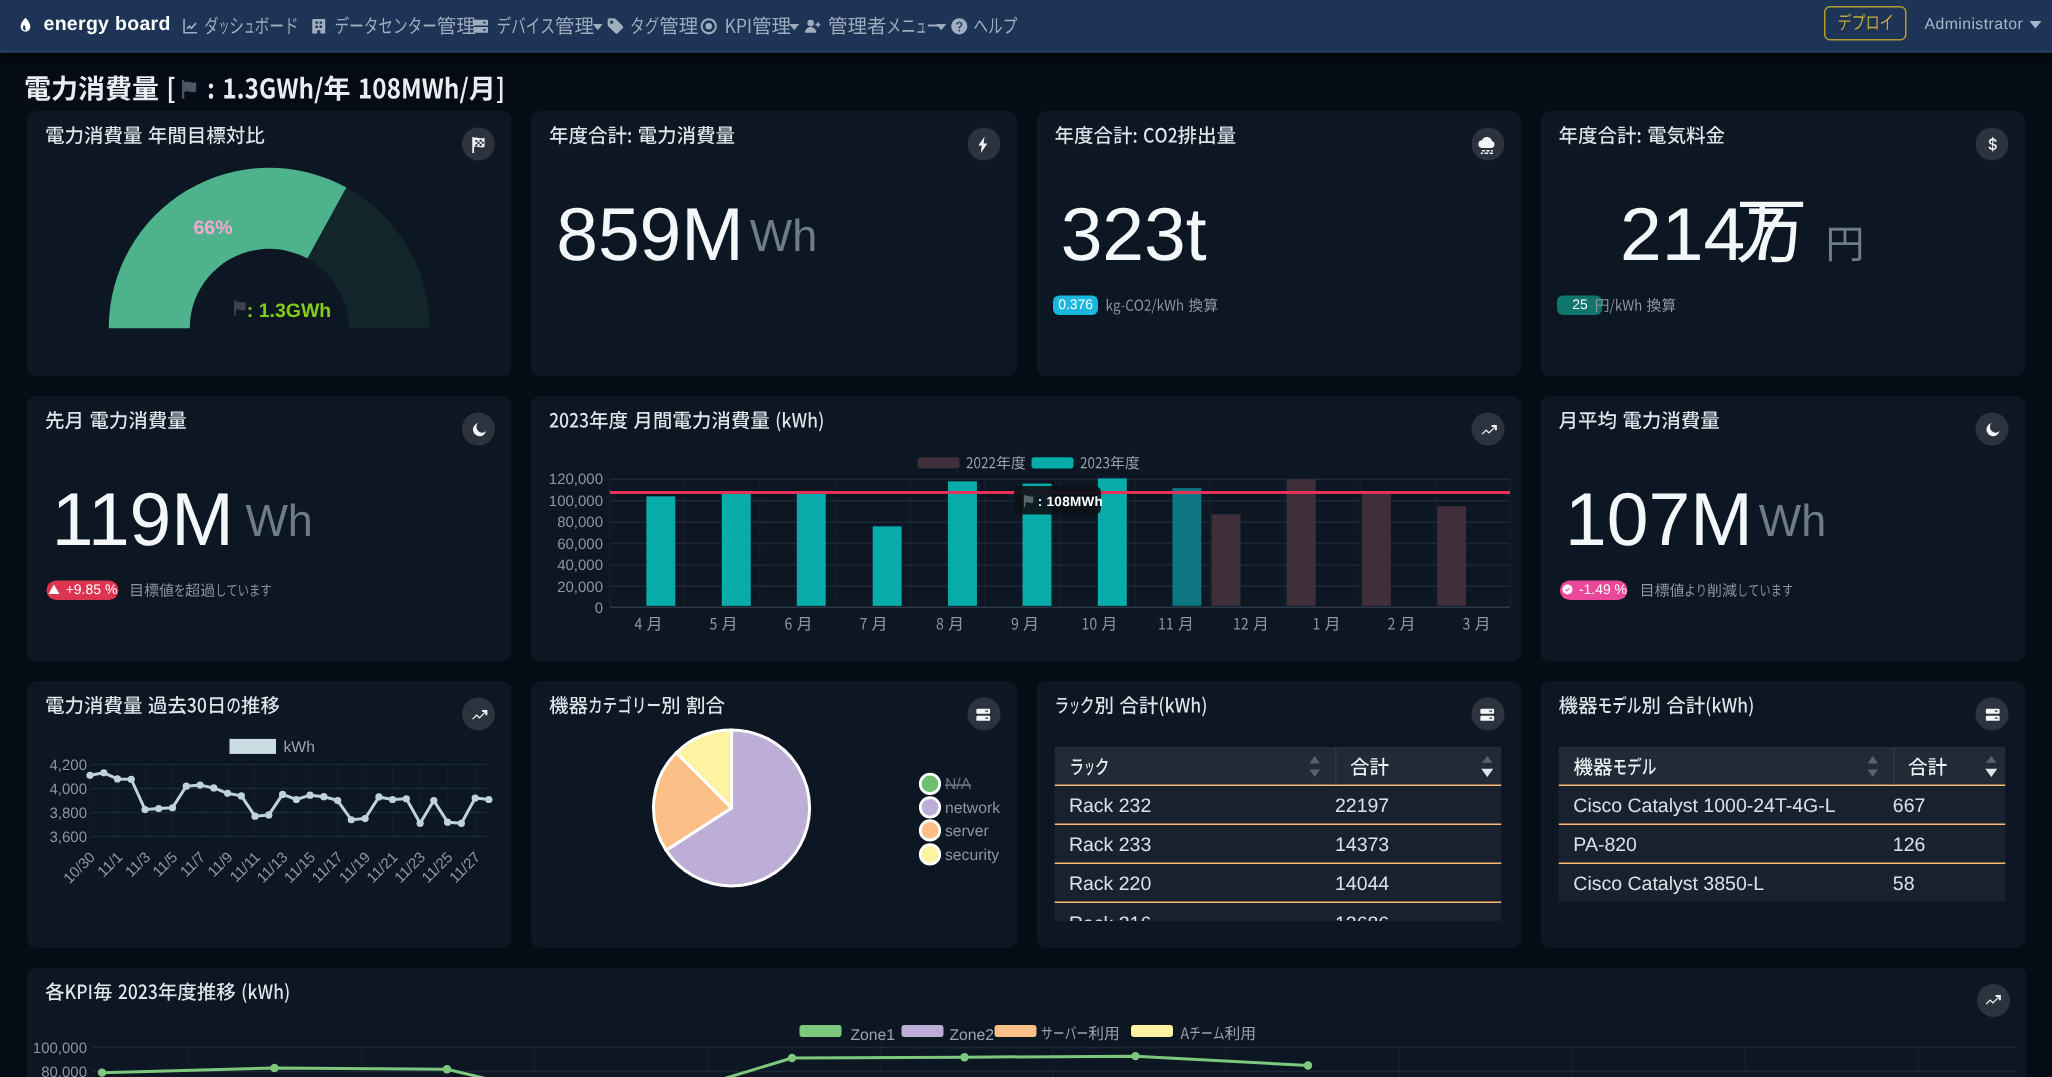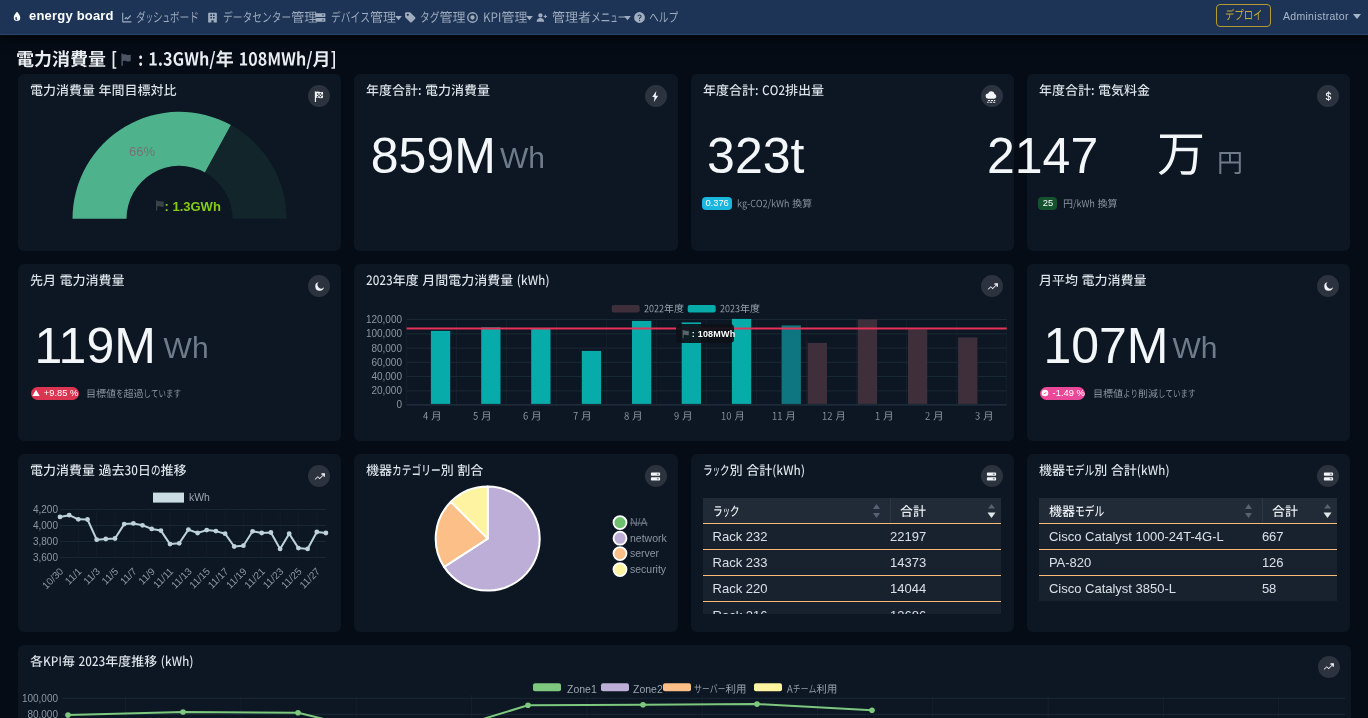--- a/index.html
+++ b/index.html
@@ -104,21 +104,21 @@
       <rect x="9.8" y="8.6" width="2.6" height="2.6"></rect>
       <rect x="15" y="8.2" width="2.6" height="2.6"></rect>
       <rect x="7.2" y="11.2" width="2.6" height="2.6"></rect>
       <rect x="12.4" y="11" width="2.6" height="2.6"></rect>
     </g>
   </svg>
 <svg class="t" style="left:18px;top:74px" width="323.3" height="177.3" viewBox="18 74 323.3 177.3">
     <path d="M72.5 218.8 A107 107 0 0 1 231 125 L205 172.4 A53 53 0 0 0 126.5 218.8 Z" fill="#4eb28d"></path>
     <path d="M231 125 A107 107 0 0 1 286.5 218.8 L232.5 218.8 A53 53 0 0 0 205 172.4 Z" fill="#12252b"></path>
   </svg>
-<div class="t" style="left:129px;top:145px;font-size:13px;font-weight:normal;color:#737373;line-height:13px">66%</div>
+<div class="t" style="left:129px;top:145px;font-size:13px;font-weight:bold;color:#f9a8d4;line-height:13px">66%</div>
 <svg class="t" style="left:154px;top:199px" width="12.5" height="12.5" viewBox="0 0 24 24" fill="#3a4148">
     <path d="M5 2a1.2 1.2 0 0 0-1.2 1.2V22h2.4v-7.3c4-2.3 7.6 2.3 12.6-.2V4.2c-5 2.5-8.6-2.1-12.6.2v-1.2A1.2 1.2 0 0 0 5 2z"></path>
   </svg>
 <div class="t" style="left:164.5px;top:200px;font-size:13px;font-weight:bold;color:#84cc16;line-height:13px">: 1.3GWh</div>
 <svg class="t " style="left:366.3px;top:83px" width="124.1" height="15.9" viewBox="0 -12 124.1 15.9">
     <path d="M0.6-3V-1.8H6.6V1.1H7.8V-1.8H12.4V-3H7.8V-5.3H11.5V-6.5H7.8V-8.3H11.8V-9.5H4.2C4.4-9.9 4.5-10.3 4.7-10.7L3.4-11C2.8-9.3 1.8-7.6 0.6-6.6C0.9-6.4 1.4-6 1.6-5.8C2.3-6.4 3-7.3 3.5-8.3H6.6V-6.5H2.7V-3ZM3.9-3V-5.3H6.6V-3ZM18-8.3V-7.3H16.1V-6.3H18V-4.2H23.2V-6.3H25.2V-7.3H23.2V-8.3H22V-7.3H19.2V-8.3ZM22-6.3V-5.2H19.2V-6.3ZM22.6-2.5C22.1-2 21.5-1.5 20.7-1.1C19.9-1.5 19.3-2 18.8-2.5ZM16.2-3.5V-2.5H18.2L17.6-2.3C18.1-1.7 18.7-1.1 19.4-0.7C18.3-0.3 17 0 15.7 0.1C15.9 0.3 16.1 0.8 16.2 1.1C17.8 0.9 19.3 0.6 20.7 0C21.9 0.6 23.3 0.9 24.8 1.1C25 0.8 25.3 0.3 25.5 0.1C24.2-0.1 23-0.3 22-0.6C23-1.3 23.9-2.1 24.4-3.2L23.7-3.6L23.5-3.5ZM14.5-9.7V-6C14.5-4.1 14.4-1.4 13.4 0.4C13.6 0.5 14.1 0.9 14.4 1.1C15.5-0.9 15.7-4 15.7-6V-8.6H25.3V-9.7H20.5V-11H19.3V-9.7ZM29.2-6.6V-5.7H35.8V-6.6C36.5-6.1 37.2-5.6 37.9-5.3C38.1-5.6 38.4-6 38.7-6.4C36.6-7.2 34.4-9 33-10.9H31.8C30.8-9.3 28.6-7.3 26.4-6.2C26.6-5.9 27-5.5 27.1-5.2C27.9-5.6 28.6-6.1 29.2-6.6ZM32.5-9.7C33.2-8.7 34.3-7.7 35.6-6.7H29.5C30.7-7.7 31.8-8.8 32.5-9.7ZM28.5-4.2V1.1H29.7V0.6H35.3V1.1H36.6V-4.2ZM29.7-0.5V-3.1H35.3V-0.5ZM40.1-7V-6.1H44.2V-7ZM40.1-10.5V-9.6H44.2V-10.5ZM40.1-5.3V-4.3H44.2V-5.3ZM39.5-8.8V-7.8H44.7V-8.8ZM47.6-10.9V-6.6H44.7V-5.3H47.6V1.1H48.8V-5.3H51.7V-6.6H48.8V-10.9ZM40.1-3.5V0.9H41.1V0.4H44.2V-3.5ZM41.1-2.5H43.1V-0.6H41.1ZM53.7-4.9C54.3-4.9 54.7-5.4 54.7-6C54.7-6.6 54.3-7 53.7-7C53.2-7 52.8-6.6 52.8-6C52.8-5.4 53.2-4.9 53.7-4.9ZM53.7 0.2C54.3 0.2 54.7-0.3 54.7-0.9C54.7-1.5 54.3-1.9 53.7-1.9C53.2-1.9 52.8-1.5 52.8-0.9C52.8-0.3 53.2 0.2 53.7 0.2ZM61.7-7.4V-6.7H64.3V-7.4ZM61.4-6.1V-5.4H64.3V-6.1ZM66.7-6.1V-5.4H69.7V-6.1ZM66.7-7.4V-6.7H69.4V-7.4ZM68.8-2.4V-1.6H66V-2.4ZM68.8-3.1H66V-3.9H68.8ZM64.9-2.4V-1.6H62.3V-2.4ZM64.9-3.1H62.3V-3.9H64.9ZM61.1-4.7V-0.1H62.3V-0.7H64.9V-0.5C64.9 0.7 65.3 1 66.9 1C67.3 1 69.4 1 69.8 1C71.1 1 71.5 0.6 71.6-1C71.3-1 70.9-1.2 70.6-1.4C70.5-0.2 70.4 0.1 69.7 0.1C69.2 0.1 67.4 0.1 67 0.1C66.2 0.1 66 0 66-0.5V-0.7H70V-4.7ZM60-8.9V-6.3H61.1V-8H64.9V-5.1H66.1V-8H70V-6.3H71.2V-8.9H66.1V-9.5H70.3V-10.5H60.8V-9.5H64.9V-8.9ZM77.2-10.9V-8.5V-8.2H73.1V-6.9H77.2C77-4.5 76.1-1.8 72.7 0.2C73 0.4 73.5 0.8 73.7 1.2C77.4-1 78.3-4.2 78.5-6.9H82.6C82.4-2.7 82.1-0.9 81.6-0.4C81.5-0.3 81.3-0.2 81-0.2C80.7-0.2 79.9-0.2 79-0.3C79.3 0.1 79.4 0.6 79.5 1C80.3 1 81.1 1 81.5 1C82.1 0.9 82.4 0.8 82.8 0.4C83.3-0.3 83.6-2.3 83.9-7.6C83.9-7.7 83.9-8.2 83.9-8.2H78.5V-8.5V-10.9ZM96.2-10.6C95.9-9.9 95.3-8.8 94.9-8.2L95.9-7.7C96.4-8.4 96.9-9.3 97.3-10.2ZM89.6-10.1C90.1-9.3 90.7-8.3 90.8-7.7L92-8.2C91.7-8.9 91.2-9.8 90.6-10.6ZM86.1-10C86.9-9.6 87.9-8.9 88.4-8.4L89.1-9.3C88.6-9.8 87.6-10.5 86.8-10.8ZM85.5-6.5C86.3-6.1 87.3-5.4 87.8-5L88.6-5.9C88.1-6.4 87-7 86.2-7.4ZM85.9 0.2 87 1C87.6-0.3 88.4-1.9 89-3.2L88.1-4C87.4-2.5 86.5-0.8 85.9 0.2ZM91.2-3.9H95.6V-2.7H91.2ZM91.2-5V-6.1H95.6V-5ZM92.8-11V-7.3H90V1.1H91.2V-1.6H95.6V-0.4C95.6-0.2 95.5-0.1 95.3-0.1C95.1-0.1 94.4-0.1 93.8-0.1C93.9 0.2 94.1 0.7 94.1 1C95.1 1 95.8 1 96.2 0.8C96.7 0.6 96.8 0.3 96.8-0.3V-7.3H94.1V-11ZM101.6-3.7H107.7V-3H101.6ZM101.6-2.3H107.7V-1.6H101.6ZM101.6-5.1H107.7V-4.4H101.6ZM105.5-0.2C106.9 0.2 108.3 0.7 109.1 1.1L110.4 0.5C109.5 0.1 107.9-0.5 106.5-0.9ZM102.5-0.9C101.6-0.4 100.1 0 98.7 0.2C99 0.4 99.4 0.9 99.6 1.1C100.9 0.8 102.6 0.2 103.6-0.4ZM105.4-11V-10.3H103.7V-11H102.5V-10.3H99.5V-9.6H102.5V-8.9H100C99.8-8.2 99.5-7.3 99.2-6.7L100.3-6.6L100.4-6.8H101.9C101.3-6.3 100.4-5.9 98.7-5.6C98.9-5.4 99.2-4.9 99.3-4.7C99.7-4.7 100.1-4.8 100.4-4.9V-0.9H108.9V-5.4L109.2-5.4C109.5-5.5 109.7-5.5 109.9-5.7C110.1-5.9 110.2-6.4 110.3-7.2C110.3-7.3 110.3-7.5 110.3-7.5H106.6V-8.2H109.5V-10.3H106.6V-11ZM100.9-8.2H102.5C102.5-7.9 102.5-7.7 102.4-7.5H100.7ZM103.7-8.2H105.4V-7.5H103.6C103.6-7.7 103.7-7.9 103.7-8.2ZM103.7-9.6H105.4V-8.9H103.7ZM106.6-9.6H108.3V-8.9H106.6ZM109.1-6.8C109-6.5 109-6.3 108.9-6.3C108.8-6.2 108.8-6.2 108.6-6.2C108.5-6.2 108.2-6.2 107.8-6.2C107.9-6.1 107.9-6 108-5.8H102.5C102.9-6.1 103.2-6.4 103.3-6.8H105.4V-5.8H106.6V-6.8ZM114.5-8.7H120.5V-8H114.5ZM114.5-9.9H120.5V-9.3H114.5ZM113.3-10.6V-7.4H121.8V-10.6ZM111.7-6.9V-6H123.5V-6.9ZM114.3-3.5H117V-2.9H114.3ZM118.1-3.5H120.9V-2.9H118.1ZM114.3-4.8H117V-4.2H114.3ZM118.1-4.8H120.9V-4.2H118.1ZM111.7-0.1V0.8H123.5V-0.1H118.1V-0.8H122.4V-1.6H118.1V-2.2H122.1V-5.5H113.1V-2.2H117V-1.6H112.8V-0.8H117V-0.1Z" fill="#dde4ea"></path>
   </svg>
 <div class="cico" style="left:644.6px;top:85px"></div>
 <svg class="t" style="left:649.1px;top:89.5px" width="13" height="13" viewBox="0 0 24 24" fill="#f2f5f8">
     <path d="M13.5 2 6 13h4.2L9 22l8-11.5h-4.6L13.5 2z"></path>
@@ -140,28 +140,28 @@
 <svg class="t " style="left:736.6px;top:198.3px" width="75.2" height="12.2" viewBox="0 -9.2 75.2 12.2">
     <path d="M0.8 0H1.6V-1.4L2.6-2.6L4 0H4.9L3-3.2L4.7-5.4H3.7L1.7-2.6H1.6V-8H0.8ZM7.4 2.5C9 2.5 9.9 1.6 9.9 0.6C9.9-0.3 9.3-0.7 8.2-0.7H7.3C6.6-0.7 6.4-0.9 6.4-1.3C6.4-1.6 6.5-1.7 6.7-1.9C6.9-1.8 7.2-1.7 7.4-1.7C8.4-1.7 9.2-2.5 9.2-3.6C9.2-4.1 9.1-4.5 8.8-4.7H9.8V-5.4H8.1C8-5.5 7.7-5.6 7.4-5.6C6.5-5.6 5.6-4.8 5.6-3.6C5.6-3 5.9-2.5 6.2-2.2V-2.1C6-1.9 5.7-1.6 5.7-1.1C5.7-0.7 5.9-0.4 6.1-0.2V-0.2C5.7 0.1 5.4 0.6 5.4 1.1C5.4 2 6.3 2.5 7.4 2.5ZM7.4-2.3C6.9-2.3 6.4-2.8 6.4-3.6C6.4-4.4 6.9-4.9 7.4-4.9C8-4.9 8.5-4.4 8.5-3.6C8.5-2.8 8-2.3 7.4-2.3ZM7.6 1.9C6.7 1.9 6.1 1.5 6.1 0.9C6.1 0.6 6.3 0.3 6.6 0C6.9 0.1 7.1 0.1 7.3 0.1H8.1C8.8 0.1 9.1 0.3 9.1 0.8C9.1 1.3 8.5 1.9 7.6 1.9ZM10.5-2.5H12.8V-3.1H10.5ZM16.6 0.1C17.4 0.1 18.1-0.2 18.6-0.9L18.1-1.5C17.7-1 17.2-0.7 16.6-0.7C15.3-0.7 14.5-1.8 14.5-3.7C14.5-5.5 15.4-6.7 16.6-6.7C17.2-6.7 17.6-6.4 18-6L18.4-6.6C18-7 17.4-7.5 16.6-7.5C14.9-7.5 13.7-6 13.7-3.7C13.7-1.3 14.9 0.1 16.6 0.1ZM22.2 0.1C23.9 0.1 25.1-1.3 25.1-3.7C25.1-6 23.9-7.5 22.2-7.5C20.6-7.5 19.4-6 19.4-3.7C19.4-1.3 20.6 0.1 22.2 0.1ZM22.2-0.7C21.1-0.7 20.3-1.9 20.3-3.7C20.3-5.5 21.1-6.7 22.2-6.7C23.4-6.7 24.2-5.5 24.2-3.7C24.2-1.9 23.4-0.7 22.2-0.7ZM26 0H30.1V-0.8H28.3C28-0.8 27.6-0.8 27.2-0.7C28.8-2.4 29.8-3.8 29.8-5.3C29.8-6.6 29.1-7.5 27.9-7.5C27.1-7.5 26.5-7 25.9-6.4L26.4-5.9C26.8-6.4 27.3-6.7 27.8-6.7C28.6-6.7 29-6.1 29-5.3C29-4 28.1-2.6 26-0.5ZM30.7 1.8H31.3L34-7.9H33.4ZM34.9 0H35.7V-1.4L36.7-2.6L38.1 0H39L37.1-3.2L38.8-5.4H37.9L35.8-2.6H35.7V-8H34.9ZM40.7 0H41.7L42.7-4.4C42.8-5 42.9-5.5 43-6.1H43C43.2-5.5 43.3-5 43.4-4.4L44.4 0H45.4L46.7-7.3H45.9L45.2-3.3C45.1-2.6 45-1.8 44.9-1H44.8C44.7-1.8 44.5-2.6 44.4-3.3L43.4-7.3H42.7L41.8-3.3C41.6-2.6 41.4-1.8 41.3-1H41.3C41.1-1.8 41-2.6 40.9-3.3L40.2-7.3H39.3ZM47.8 0H48.6V-3.9C49.1-4.5 49.5-4.8 50-4.8C50.6-4.8 50.9-4.3 50.9-3.3V0H51.7V-3.4C51.7-4.8 51.2-5.6 50.2-5.6C49.6-5.6 49.1-5.2 48.6-4.7L48.6-5.8V-8H47.8ZM59.7-6H59.7C60-6.4 60.2-6.7 60.4-7H62.1C62-6.7 61.8-6.3 61.6-6ZM56.9-8.4V-6.4H55.6V-5.7H56.9V-3.6L55.5-3.2L55.7-2.5L56.9-2.9V-0.1C56.9 0.1 56.8 0.1 56.7 0.1C56.6 0.1 56.2 0.1 55.8 0.1C55.8 0.3 55.9 0.6 56 0.8C56.6 0.8 57 0.8 57.2 0.7C57.5 0.6 57.6 0.3 57.6-0.1V-3.1L58.7-3.5L58.6-4.2L57.6-3.9V-5.7H58.6C58.7-5.6 58.8-5.5 58.9-5.4L59.1-5.5V-2.7H59.7V-3.9C59.9-3.8 60-3.6 60.1-3.5C60.9-3.9 61.2-4.5 61.3-5.4H62V-4.5C62-3.9 62.1-3.8 62.7-3.8C62.8-3.8 63.4-3.8 63.6-3.8H63.7V-2.8H64.3V-6H62.3C62.6-6.4 62.9-6.9 63-7.4L62.6-7.7L62.5-7.6H60.8C60.9-7.9 61-8.1 61.1-8.3L60.4-8.4C60.1-7.6 59.5-6.7 58.6-6V-6.4H57.6V-8.4ZM59.7-3.9V-5.4H60.7C60.7-4.7 60.4-4.2 59.7-3.9ZM62.6-5.4H63.7V-4.4C63.6-4.3 63.6-4.3 63.5-4.3C63.3-4.3 62.9-4.3 62.8-4.3C62.6-4.3 62.6-4.3 62.6-4.5ZM61.3-3.3C61.3-3 61.2-2.6 61.2-2.4H58.5V-1.7H61C60.7-0.7 59.9-0.1 58.2 0.2C58.3 0.4 58.5 0.7 58.6 0.8C60.4 0.4 61.2-0.3 61.6-1.4C62.1-0.3 63 0.4 64.4 0.8C64.5 0.6 64.7 0.3 64.8 0.1C63.5-0.1 62.6-0.7 62.2-1.7H64.7V-2.4H61.9C61.9-2.6 62-3 62-3.3ZM67.7-4.6H72.8V-4H67.7ZM67.7-3.5H72.8V-2.9H67.7ZM67.7-5.6H72.8V-5H67.7ZM71-8.4C70.7-7.7 70.2-7 69.6-6.5C69.7-6.4 70-6.2 70.2-6.1H68.2L68.7-6.3C68.7-6.5 68.5-6.8 68.3-7H70.1V-7.7H67.4C67.5-7.9 67.6-8.1 67.7-8.3L67-8.4C66.7-7.7 66.2-6.9 65.5-6.4C65.7-6.3 66-6.1 66.2-6C66.5-6.2 66.8-6.6 67-7H67.6C67.8-6.7 68-6.4 68.1-6.1H67V-2.4H68.3V-1.7L68.3-1.5H65.8V-0.9H68.1C67.8-0.5 67.2-0.1 65.9 0.2C66.1 0.4 66.3 0.7 66.4 0.8C68 0.4 68.7-0.3 68.9-0.9H71.6V0.8H72.4V-0.9H74.7V-1.5H72.4V-2.4H73.6V-6.1H72.6L73.2-6.4C73.1-6.6 72.9-6.8 72.7-7H74.6V-7.7H71.4C71.5-7.9 71.6-8.1 71.7-8.3ZM71.6-1.5H69.1L69.1-1.7V-2.4H71.6ZM70.2-6.1C70.5-6.4 70.8-6.7 71-7H71.8C72.1-6.8 72.4-6.4 72.5-6.1Z" fill="#8b96a2"></path>
   </svg>
 <svg class="t " style="left:1038.9px;top:83px" width="111.1" height="15.9" viewBox="0 -12 111.1 15.9">
     <path d="M0.6-3V-1.8H6.6V1.1H7.8V-1.8H12.4V-3H7.8V-5.3H11.5V-6.5H7.8V-8.3H11.8V-9.5H4.2C4.4-9.9 4.5-10.3 4.7-10.7L3.4-11C2.8-9.3 1.8-7.6 0.6-6.6C0.9-6.4 1.4-6 1.6-5.8C2.3-6.4 3-7.3 3.5-8.3H6.6V-6.5H2.7V-3ZM3.9-3V-5.3H6.6V-3ZM18-8.3V-7.3H16.1V-6.3H18V-4.2H23.2V-6.3H25.2V-7.3H23.2V-8.3H22V-7.3H19.2V-8.3ZM22-6.3V-5.2H19.2V-6.3ZM22.6-2.5C22.1-2 21.5-1.5 20.7-1.1C19.9-1.5 19.3-2 18.8-2.5ZM16.2-3.5V-2.5H18.2L17.6-2.3C18.1-1.7 18.7-1.1 19.4-0.7C18.3-0.3 17 0 15.7 0.1C15.9 0.3 16.1 0.8 16.2 1.1C17.8 0.9 19.3 0.6 20.7 0C21.9 0.6 23.3 0.9 24.8 1.1C25 0.8 25.3 0.3 25.5 0.1C24.2-0.1 23-0.3 22-0.6C23-1.3 23.9-2.1 24.4-3.2L23.7-3.6L23.5-3.5ZM14.5-9.7V-6C14.5-4.1 14.4-1.4 13.4 0.4C13.6 0.5 14.1 0.9 14.4 1.1C15.5-0.9 15.7-4 15.7-6V-8.6H25.3V-9.7H20.5V-11H19.3V-9.7ZM29.2-6.6V-5.7H35.8V-6.6C36.5-6.1 37.2-5.6 37.9-5.3C38.1-5.6 38.4-6 38.7-6.4C36.6-7.2 34.4-9 33-10.9H31.8C30.8-9.3 28.6-7.3 26.4-6.2C26.6-5.9 27-5.5 27.1-5.2C27.9-5.6 28.6-6.1 29.2-6.6ZM32.5-9.7C33.2-8.7 34.3-7.7 35.6-6.7H29.5C30.7-7.7 31.8-8.8 32.5-9.7ZM28.5-4.2V1.1H29.7V0.6H35.3V1.1H36.6V-4.2ZM29.7-0.5V-3.1H35.3V-0.5ZM40.1-7V-6.1H44.2V-7ZM40.1-10.5V-9.6H44.2V-10.5ZM40.1-5.3V-4.3H44.2V-5.3ZM39.5-8.8V-7.8H44.7V-8.8ZM47.6-10.9V-6.6H44.7V-5.3H47.6V1.1H48.8V-5.3H51.7V-6.6H48.8V-10.9ZM40.1-3.5V0.9H41.1V0.4H44.2V-3.5ZM41.1-2.5H43.1V-0.6H41.1ZM53.7-4.9C54.3-4.9 54.7-5.4 54.7-6C54.7-6.6 54.3-7 53.7-7C53.2-7 52.8-6.6 52.8-6C52.8-5.4 53.2-4.9 53.7-4.9ZM53.7 0.2C54.3 0.2 54.7-0.3 54.7-0.9C54.7-1.5 54.3-1.9 53.7-1.9C53.2-1.9 52.8-1.5 52.8-0.9C52.8-0.3 53.2 0.2 53.7 0.2ZM61.7-7.4V-6.7H64.3V-7.4ZM61.4-6.1V-5.4H64.3V-6.1ZM66.7-6.1V-5.4H69.7V-6.1ZM66.7-7.4V-6.7H69.4V-7.4ZM68.8-2.4V-1.6H66V-2.4ZM68.8-3.1H66V-3.9H68.8ZM64.9-2.4V-1.6H62.3V-2.4ZM64.9-3.1H62.3V-3.9H64.9ZM61.1-4.7V-0.1H62.3V-0.7H64.9V-0.5C64.9 0.7 65.3 1 66.9 1C67.3 1 69.4 1 69.8 1C71.1 1 71.5 0.6 71.6-1C71.3-1 70.9-1.2 70.6-1.4C70.5-0.2 70.4 0.1 69.7 0.1C69.2 0.1 67.4 0.1 67 0.1C66.2 0.1 66 0 66-0.5V-0.7H70V-4.7ZM60-8.9V-6.3H61.1V-8H64.9V-5.1H66.1V-8H70V-6.3H71.2V-8.9H66.1V-9.5H70.3V-10.5H60.8V-9.5H64.9V-8.9ZM75.4-7.8V-6.8H82.9V-7.8ZM75.3-11C74.7-9.2 73.8-7.5 72.5-6.5C72.8-6.3 73.3-5.9 73.6-5.7C74.4-6.4 75.1-7.4 75.7-8.6H84.1V-9.6H76.2C76.3-10 76.4-10.4 76.6-10.7ZM73.9-5.9V-4.8H81.1C81.2-1.4 81.6 1.1 83.4 1.1C84.2 1.1 84.5 0.5 84.6-1.2C84.3-1.3 84-1.7 83.7-1.9C83.7-0.8 83.7-0.1 83.4-0.1C82.6-0.1 82.4-2.6 82.4-5.9ZM74.1-3.4C74.8-3 75.6-2.5 76.4-1.9C75.4-1 74.2-0.3 72.9 0.3C73.1 0.5 73.6 1 73.8 1.2C75.1 0.6 76.3-0.2 77.4-1.2C78.3-0.6 79 0.1 79.5 0.7L80.5-0.3C80-0.8 79.2-1.5 78.3-2.1C78.9-2.8 79.4-3.5 79.8-4.3L78.6-4.7C78.3-4 77.8-3.4 77.3-2.8C76.5-3.3 75.7-3.8 74.9-4.2ZM85.7-9.9C86-9 86.3-7.8 86.3-7L87.3-7.2C87.2-8 86.9-9.2 86.5-10.2ZM89.9-10.2C89.7-9.3 89.4-8 89.1-7.2L89.9-7C90.2-7.7 90.6-9 91-10ZM91.7-9.3C92.4-8.8 93.3-8.1 93.7-7.6L94.4-8.6C94-9 93-9.7 92.3-10.1ZM91.1-6C91.8-5.6 92.8-4.9 93.2-4.4L93.8-5.4C93.4-5.9 92.4-6.5 91.6-6.9ZM85.6-6.6V-5.5H87.3C86.9-4.1 86.1-2.6 85.4-1.7C85.6-1.4 85.9-0.8 86-0.5C86.6-1.3 87.2-2.7 87.7-4V1.1H88.8V-4C89.2-3.2 89.7-2.4 89.9-1.9L90.7-2.9C90.5-3.3 89.2-4.9 88.8-5.3V-5.5H90.8V-6.6H88.8V-10.9H87.7V-6.6ZM90.8-2.8 91-1.6 94.9-2.3V1.1H96.1V-2.5L97.7-2.8L97.5-4L96.1-3.7V-11H94.9V-3.5ZM100.6-2.7C101.1-2 101.6-1.1 101.8-0.4L102.8-0.9C102.7-1.5 102.1-2.5 101.6-3.1ZM107.3-3.2C107-2.4 106.4-1.4 106-0.8L106.9-0.4C107.4-1 108-1.9 108.5-2.7ZM99-0.4V0.7H110.1V-0.4H105.1V-3.3H109.4V-4.4H105.1V-6H107.8V-6.7C108.5-6.2 109.2-5.8 109.9-5.4C110.1-5.8 110.4-6.2 110.7-6.5C108.7-7.4 106.5-9.1 105.1-11H103.8C102.8-9.4 100.7-7.5 98.5-6.3C98.7-6.1 99.1-5.6 99.2-5.4C99.9-5.7 100.6-6.2 101.3-6.7V-6H103.8V-4.4H99.6V-3.3H103.8V-0.4ZM104.5-9.8C105.2-8.9 106.2-7.9 107.3-7H101.8C102.9-7.9 103.9-8.9 104.5-9.8Z" fill="#dde4ea"></path>
   </svg>
 <div class="cico" style="left:1317.2px;top:85px"></div>
 <svg class="t" style="left:1321.7px;top:89.5px" width="13" height="13" viewBox="0 0 24 24" fill="#f2f5f8">
     <path d="M12.7 10.8V6.5c1 .2 1.8.8 2 1.7h2.2c-.2-2.1-1.8-3.6-4.2-3.9V2.5h-1.4v1.8C8.9 4.6 7.2 6.1 7.2 8.2c0 1.9 1.3 3 3.6 3.6l.5.1v4.6c-1.3-.2-2.1-.9-2.3-1.9H6.7c.2 2.2 1.9 3.7 4.6 3.9v1.9h1.4v-1.9c2.6-.3 4.3-1.8 4.3-4 0-2-1.2-3-3.7-3.6l-.6-.1zm-1.4-.4c-1.4-.4-2-.9-2-1.8 0-1 .8-1.8 2-2v3.8zm3.6 4.3c0 1.1-.8 1.9-2.2 2v-4c1.5.4 2.2.9 2.2 2z"></path>
   </svg>
-<div class="knum" style="left:987px;top:131.5px">2147</div>
+<div class="knum" style="left:1080px;top:131.5px">2147</div>
 <svg class="t" style="left:1156.6px;top:126.8px" width="48" height="58" viewBox="0 -44.2 48 58">
     <path d="M3-36.7V-33.2H16C15.6-20.8 15-5.9 1.6 1.2C2.5 1.8 3.7 3 4.3 3.9C13.8-1.3 17.3-10.4 18.7-19.9H36.8C36.1-7.1 35.3-1.8 33.8-0.4C33.3 0.1 32.7 0.2 31.5 0.1C30.3 0.1 26.8 0.1 23.2-0.2C23.9 0.8 24.4 2.3 24.4 3.4C27.7 3.6 31.1 3.6 32.9 3.5C34.8 3.4 36 3 37.1 1.7C38.9-0.2 39.8-6 40.6-21.6C40.7-22.1 40.7-23.4 40.7-23.4H19.2C19.5-26.7 19.6-30 19.7-33.2H45.1V-36.7Z" fill="#f4f7f9"></path>
   </svg>
 <svg class="t" style="left:1216.6px;top:148px" width="26" height="33" viewBox="0 -24 26 33">
     <path d="M21.8-18.1V-10.5H13.9V-18.1ZM2.3-20.1V2.1H4.3V-8.6H21.8V-0.5C21.8-0.1 21.7 0.1 21.2 0.1C20.7 0.1 19 0.2 17.2 0.1C17.5 0.6 17.8 1.5 17.9 2.1C20.3 2.1 21.8 2 22.6 1.7C23.5 1.4 23.8 0.8 23.8-0.5V-20.1ZM4.3-10.5V-18.1H12V-10.5Z" fill="#6e7b89"></path>
   </svg>
-<div class="badge" style="left:1038.4px;top:197px;width:19px;background:#14532d;border-radius:4px">
+<div class="badge" style="left:1038.4px;top:197px;width:30px;background:#0f766e;border-radius:4px">
     <span>25</span>
   </div>
 <svg class="t " style="left:1062.9px;top:198.3px" width="54.6" height="12.2" viewBox="0 -9.2 54.6 12.2">
     <path d="M8.4-7V-4H5.4V-7ZM0.9-7.7V0.8H1.7V-3.3H8.4V-0.2C8.4 0 8.3 0 8.2 0.1C8 0.1 7.3 0.1 6.6 0C6.7 0.2 6.9 0.6 6.9 0.8C7.8 0.8 8.4 0.8 8.7 0.7C9 0.5 9.2 0.3 9.2-0.2V-7.7ZM1.7-4V-7H4.6V-4ZM10.1 1.8H10.7L13.4-7.9H12.8ZM14.4 0H15.2V-1.4L16.1-2.6L17.5 0H18.4L16.6-3.2L18.2-5.4H17.3L15.2-2.6H15.2V-8H14.4ZM20.1 0H21.1L22.1-4.4C22.2-5 22.3-5.5 22.4-6.1H22.5C22.6-5.5 22.7-5 22.8-4.4L23.8 0H24.8L26.2-7.3H25.4L24.7-3.3C24.5-2.6 24.4-1.8 24.3-1H24.2C24.1-1.8 23.9-2.6 23.8-3.3L22.9-7.3H22.1L21.2-3.3C21-2.6 20.9-1.8 20.7-1H20.7C20.5-1.8 20.4-2.6 20.3-3.3L19.6-7.3H18.7ZM27.2 0H28.1V-3.9C28.5-4.5 28.9-4.8 29.4-4.8C30-4.8 30.3-4.3 30.3-3.3V0H31.1V-3.4C31.1-4.8 30.7-5.6 29.6-5.6C29-5.6 28.5-5.2 28-4.7L28.1-5.8V-8H27.2ZM39.2-6H39.1C39.4-6.4 39.6-6.7 39.8-7H41.5C41.4-6.7 41.2-6.3 41-6ZM36.3-8.4V-6.4H35V-5.7H36.3V-3.6L34.9-3.2L35.1-2.5L36.3-2.9V-0.1C36.3 0.1 36.2 0.1 36.1 0.1C36 0.1 35.6 0.1 35.2 0.1C35.3 0.3 35.4 0.6 35.4 0.8C36 0.8 36.4 0.8 36.6 0.7C36.9 0.6 37 0.3 37-0.1V-3.1L38.1-3.5L38-4.2L37-3.9V-5.7H38C38.1-5.6 38.3-5.5 38.3-5.4L38.5-5.5V-2.7H39.2V-3.9C39.3-3.8 39.4-3.6 39.5-3.5C40.4-3.9 40.6-4.5 40.7-5.4H41.4V-4.5C41.4-3.9 41.5-3.8 42.1-3.8C42.3-3.8 42.9-3.8 43-3.8H43.1V-2.8H43.7V-6H41.7C42-6.4 42.3-6.9 42.5-7.4L42-7.7L41.9-7.6H40.2C40.3-7.9 40.4-8.1 40.5-8.3L39.8-8.4C39.5-7.6 38.9-6.7 38.1-6V-6.4H37V-8.4ZM39.2-3.9V-5.4H40.1C40.1-4.7 39.8-4.2 39.2-3.9ZM42-5.4H43.1V-4.4C43.1-4.3 43-4.3 42.9-4.3C42.8-4.3 42.3-4.3 42.2-4.3C42-4.3 42-4.3 42-4.5ZM40.7-3.3C40.7-3 40.7-2.6 40.6-2.4H38V-1.7H40.4C40.1-0.7 39.3-0.1 37.6 0.2C37.8 0.4 37.9 0.7 38 0.8C39.8 0.4 40.6-0.3 41-1.4C41.6-0.3 42.5 0.4 43.8 0.8C43.9 0.6 44.1 0.3 44.3 0.1C42.9-0.1 42.1-0.7 41.6-1.7H44.1V-2.4H41.3C41.4-2.6 41.4-3 41.4-3.3ZM47.1-4.6H52.3V-4H47.1ZM47.1-3.5H52.3V-2.9H47.1ZM47.1-5.6H52.3V-5H47.1ZM50.4-8.4C50.1-7.7 49.6-7 49-6.5C49.1-6.4 49.4-6.2 49.6-6.1H47.6L48.1-6.3C48.1-6.5 47.9-6.8 47.8-7H49.5V-7.7H46.8C47-7.9 47.1-8.1 47.1-8.3L46.4-8.4C46.1-7.7 45.6-6.9 45-6.4C45.1-6.3 45.4-6.1 45.6-6C45.9-6.2 46.2-6.6 46.5-7H47C47.2-6.7 47.4-6.4 47.5-6.1H46.4V-2.4H47.7V-1.7L47.7-1.5H45.2V-0.9H47.5C47.2-0.5 46.6-0.1 45.3 0.2C45.5 0.4 45.7 0.7 45.8 0.8C47.4 0.4 48.1-0.3 48.3-0.9H51V0.8H51.8V-0.9H54.1V-1.5H51.8V-2.4H53V-6.1H52L52.6-6.4C52.5-6.6 52.3-6.8 52.1-7H54V-7.7H50.8C50.9-7.9 51-8.1 51.1-8.3ZM51-1.5H48.5L48.5-1.7V-2.4H51ZM49.7-6.1C49.9-6.4 50.2-6.7 50.4-7H51.2C51.5-6.8 51.8-6.4 51.9-6.1Z" fill="#8b96a2"></path>
   </svg>
 <div class="card" style="left:18px;top:264.1px;width:323.3px;height:177.3px"></div>
 <div class="card" style="left:354.3px;top:264.1px;width:659.7px;height:177.3px"></div>
 <div class="card" style="left:1026.9px;top:264.1px;width:323.3px;height:177.3px"></div>
 <svg class="t " style="left:30px;top:273.1px" width="94.6" height="15.9" viewBox="0 -12 94.6 15.9">
     <path d="M5.9-11V-9.1H3.8C4-9.5 4.2-10 4.3-10.5L3-10.7C2.7-9.4 2.1-7.6 1.2-6.5C1.5-6.4 2-6.2 2.3-6C2.7-6.5 3.1-7.2 3.4-7.9H5.9V-5.5H0.8V-4.3H4C3.8-2.3 3.3-0.8 0.6 0.1C0.8 0.4 1.2 0.8 1.3 1.2C4.3 0.1 5-1.8 5.3-4.3H7.5V-0.8C7.5 0.5 7.9 0.9 9.1 0.9C9.4 0.9 10.6 0.9 10.8 0.9C12 0.9 12.3 0.4 12.4-1.7C12.1-1.8 11.6-1.9 11.3-2.2C11.2-0.5 11.2-0.3 10.7-0.3C10.5-0.3 9.5-0.3 9.3-0.3C8.9-0.3 8.8-0.3 8.8-0.8V-4.3H12.3V-5.5H7.1V-7.9H11.3V-9.1H7.1V-11ZM15.6-10.3V-6.2C15.6-4.1 15.4-1.6 13.3 0.2C13.6 0.4 14.1 0.8 14.3 1.1C15.5 0 16.2-1.4 16.5-2.9H22.5V-0.6C22.5-0.3 22.4-0.2 22.1-0.2C21.8-0.2 20.7-0.2 19.7-0.2C19.9 0.1 20.1 0.7 20.2 1.1C21.6 1.1 22.5 1 23 0.8C23.6 0.6 23.8 0.2 23.8-0.6V-10.3ZM16.8-9.1H22.5V-7.2H16.8ZM16.8-6H22.5V-4.1H16.7C16.8-4.8 16.8-5.4 16.8-6ZM32.2-7.4V-6.7H34.9V-7.4ZM31.9-6.1V-5.4H34.9V-6.1ZM37.2-6.1V-5.4H40.2V-6.1ZM37.2-7.4V-6.7H39.9V-7.4ZM39.3-2.4V-1.6H36.6V-2.4ZM39.3-3.1H36.6V-3.9H39.3ZM35.4-2.4V-1.6H32.8V-2.4ZM35.4-3.1H32.8V-3.9H35.4ZM31.6-4.7V-0.1H32.8V-0.7H35.4V-0.5C35.4 0.7 35.8 1 37.4 1C37.8 1 40 1 40.3 1C41.7 1 42 0.6 42.2-1C41.8-1 41.4-1.2 41.1-1.4C41-0.2 40.9 0.1 40.2 0.1C39.8 0.1 37.9 0.1 37.5 0.1C36.7 0.1 36.6 0 36.6-0.5V-0.7H40.5V-4.7ZM30.5-8.9V-6.3H31.6V-8H35.4V-5.1H36.6V-8H40.5V-6.3H41.7V-8.9H36.6V-9.5H40.8V-10.5H31.3V-9.5H35.4V-8.9ZM47.7-10.9V-8.5V-8.2H43.6V-6.9H47.7C47.5-4.5 46.6-1.8 43.2 0.2C43.5 0.4 44 0.8 44.2 1.2C47.9-1 48.8-4.2 49-6.9H53.1C52.9-2.7 52.6-0.9 52.2-0.4C52-0.3 51.8-0.2 51.5-0.2C51.2-0.2 50.4-0.2 49.5-0.3C49.8 0.1 49.9 0.6 50 1C50.8 1 51.6 1 52.1 1C52.6 0.9 52.9 0.8 53.3 0.4C53.8-0.3 54.1-2.3 54.4-7.6C54.4-7.7 54.4-8.2 54.4-8.2H49V-8.5V-10.9ZM66.7-10.6C66.4-9.9 65.8-8.8 65.4-8.2L66.5-7.7C66.9-8.4 67.4-9.3 67.9-10.2ZM60.1-10.1C60.6-9.3 61.2-8.3 61.3-7.7L62.5-8.2C62.2-8.9 61.7-9.8 61.1-10.6ZM56.6-10C57.4-9.6 58.4-8.9 58.9-8.4L59.6-9.3C59.2-9.8 58.1-10.5 57.3-10.8ZM56-6.5C56.8-6.1 57.9-5.4 58.3-5L59.1-5.9C58.6-6.4 57.5-7 56.7-7.4ZM56.4 0.2 57.5 1C58.2-0.3 58.9-1.9 59.5-3.2L58.6-4C57.9-2.5 57-0.8 56.4 0.2ZM61.7-3.9H66.1V-2.7H61.7ZM61.7-5V-6.1H66.1V-5ZM63.3-11V-7.3H60.5V1.1H61.7V-1.6H66.1V-0.4C66.1-0.2 66.1-0.1 65.9-0.1C65.7-0.1 65-0.1 64.3-0.1C64.4 0.2 64.6 0.7 64.7 1C65.7 1 66.3 1 66.8 0.8C67.2 0.6 67.3 0.3 67.3-0.3V-7.3H64.6V-11ZM72.1-3.7H78.2V-3H72.1ZM72.1-2.3H78.2V-1.6H72.1ZM72.1-5.1H78.2V-4.4H72.1ZM76-0.2C77.4 0.2 78.8 0.7 79.6 1.1L80.9 0.5C80 0.1 78.4-0.5 77-0.9ZM73-0.9C72.1-0.4 70.6 0 69.2 0.2C69.5 0.4 69.9 0.9 70.1 1.1C71.4 0.8 73.1 0.2 74.2-0.4ZM76-11V-10.3H74.2V-11H73.1V-10.3H70V-9.6H73.1V-8.9H70.5C70.3-8.2 70-7.3 69.7-6.7L70.8-6.6L70.9-6.8H72.4C71.9-6.3 70.9-5.9 69.2-5.6C69.4-5.4 69.7-4.9 69.8-4.7C70.2-4.7 70.6-4.8 70.9-4.9V-0.9H79.5V-5.4L79.7-5.4C80-5.5 80.2-5.5 80.4-5.7C80.6-5.9 80.7-6.4 80.8-7.2C80.8-7.3 80.8-7.5 80.8-7.5H77.1V-8.2H80V-10.3H77.1V-11ZM71.4-8.2H73C73-7.9 73-7.7 72.9-7.5H71.2ZM74.2-8.2H76V-7.5H74.1C74.1-7.7 74.2-7.9 74.2-8.2ZM74.2-9.6H76V-8.9H74.2ZM77.1-9.6H78.8V-8.9H77.1ZM79.6-6.8C79.5-6.5 79.5-6.3 79.4-6.3C79.4-6.2 79.3-6.2 79.1-6.2C79-6.2 78.7-6.2 78.3-6.2C78.4-6.1 78.4-6 78.5-5.8H73C73.4-6.1 73.7-6.4 73.8-6.8H76V-5.8H77.1V-6.8ZM85-8.7H91V-8H85ZM85-9.9H91V-9.3H85ZM83.9-10.6V-7.4H92.3V-10.6ZM82.2-6.9V-6H94V-6.9ZM84.8-3.5H87.5V-2.9H84.8ZM88.7-3.5H91.4V-2.9H88.7ZM84.8-4.8H87.5V-4.2H84.8ZM88.7-4.8H91.4V-4.2H88.7ZM82.2-0.1V0.8H94V-0.1H88.7V-0.8H92.9V-1.6H88.7V-2.2H92.6V-5.5H83.6V-2.2H87.5V-1.6H83.3V-0.8H87.5V-0.1Z" fill="#dde4ea"></path>

